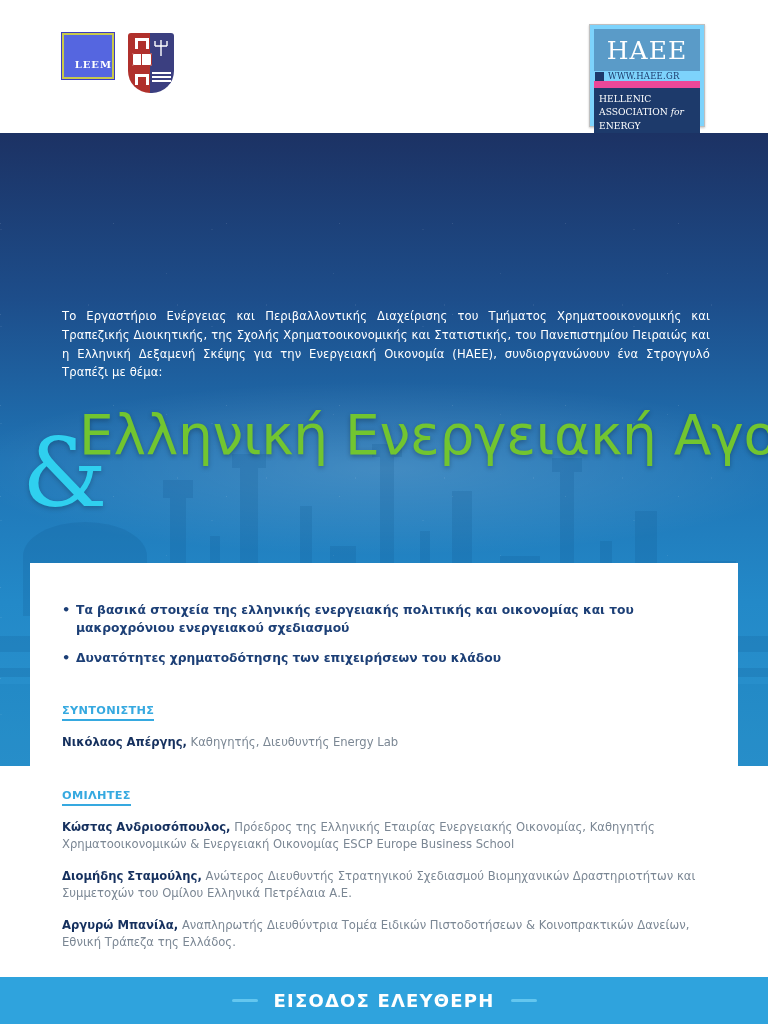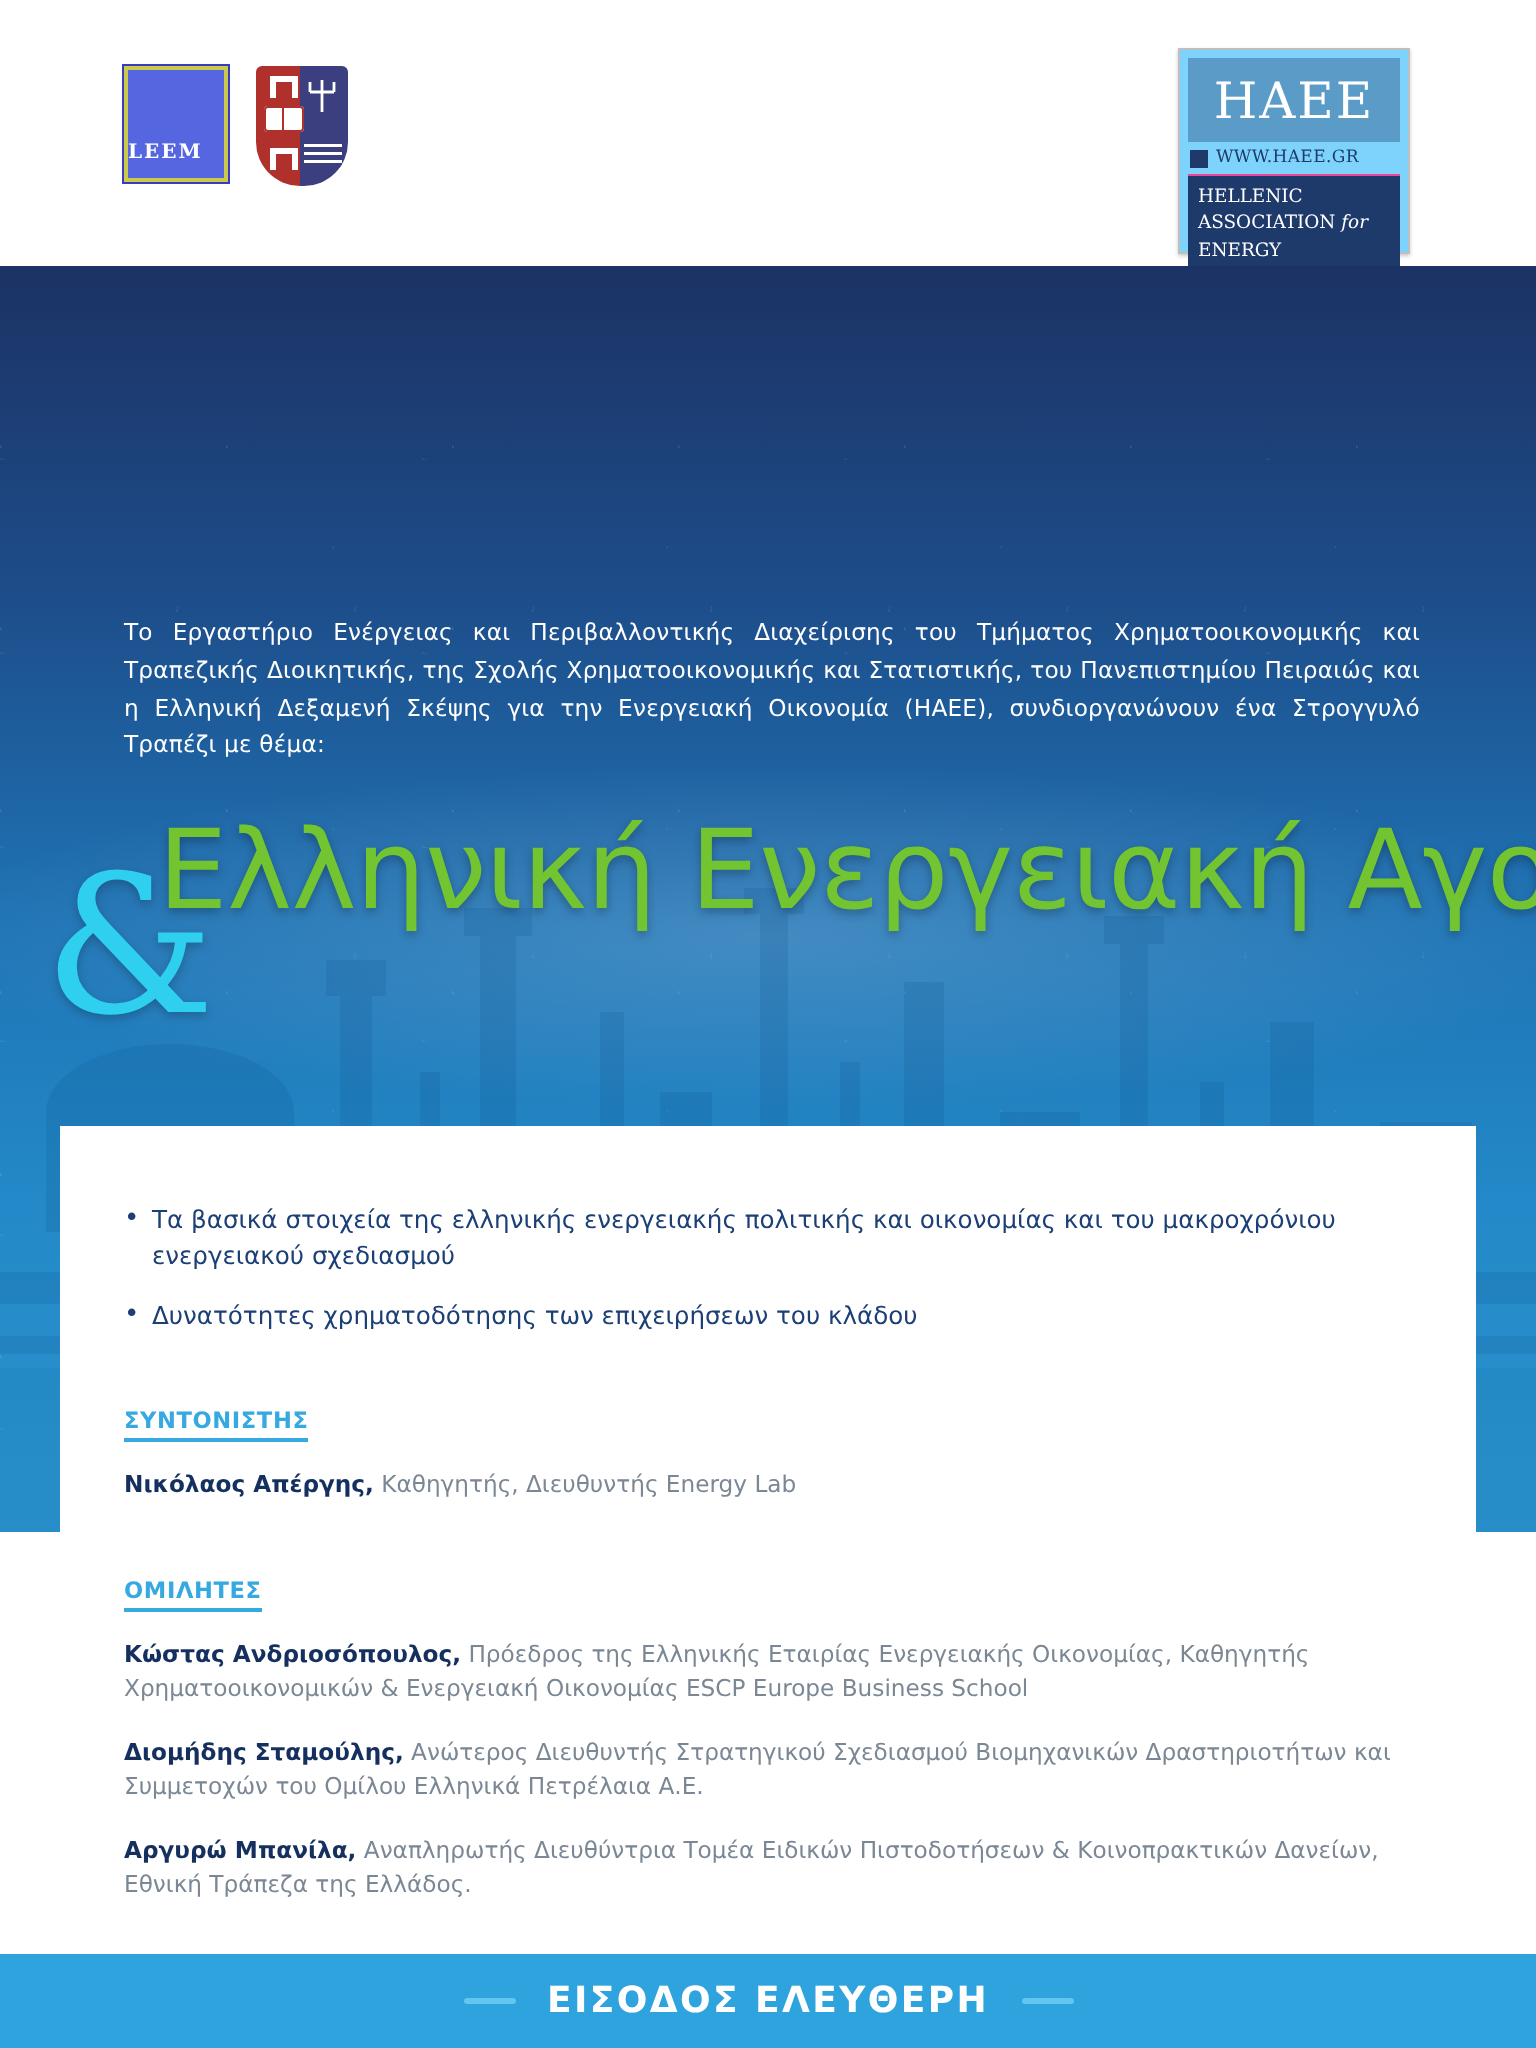--- a/index.html
+++ b/index.html
@@ -15,25 +15,25 @@
   
   .header {
     position:absolute; left:0; top:0; width:768px; height:133px;
     background:#ffffff;
   }
   .header-inner {
     position:absolute; left:62px; top:33px;
     display:flex; align-items:flex-start; gap:14px;
   }
   .logo-leem {
-    width:52px; height:58px;
+    width:52px; height:46px;
     background:#5566e0;
     border:2px solid #c9c94a;
     outline:1px solid #3b3bbf;
-    display:flex; align-items:flex-end; justify-content:flex-start;
+    display:flex; align-items:flex-end; justify-content:flex-end;
     padding-bottom:7px;
   }
   .logo-leem span {
     color:#ffffff; font-size:10px; font-weight:bold; letter-spacing:1px;
     font-family:"DejaVu Serif","Liberation Serif",serif;
   }
   .logo-unipi {
     width:46px; height:60px; position:relative;
     background:linear-gradient(90deg,#b0302c 0%,#b0302c 48%,#3b3f80 48%,#3b3f80 100%);
     border-radius:3px 3px 22px 22px;
@@ -78,21 +78,21 @@
   .haee-top{
     background:#5a9bc8; height:42px;
     display:flex; align-items:center; justify-content:center;
   }
   .haee-top span{
     font-family:"DejaVu Serif","Liberation Serif",serif;
     color:#ffffff; font-size:25px; letter-spacing:1px; font-weight:normal;
   }
   .haee-url{
     height:17px; display:flex; align-items:center; gap:4px; padding-left:1px;
-    border-bottom:1px solid #ec4899;
+    border-bottom:7px solid #ec4899;
   }
   .haee-url .sq{ width:9px; height:9px; background:#1d3a6b; }
   .haee-url span{
     font-family:"DejaVu Serif","Liberation Serif",serif;
     font-size:8.5px; color:#1d3a6b; letter-spacing:.2px;
   }
   .haee-bot{
     background:#1d3a6b; height:47px; padding:4px 5px; color:#fff;
     font-family:"DejaVu Serif","Liberation Serif",serif;
     font-size:9.2px; line-height:1.45;
@@ -179,21 +179,21 @@
     position:absolute; left:0; top:766px; width:768px; height:211px;
     background:#ffffff;
   }
   .white-text{
     position:absolute; left:62px; top:601px; width:645px;
     color:#1c3f76;
   }
   ul.bullets{ list-style:none; }
   ul.bullets li{
     position:relative; padding-left:14px; margin-bottom:12px;
-    font-size:12.3px; line-height:1.48; font-weight:normal; color:#1c3f76;
+    font-size:12.3px; line-height:1.48; font-weight:bold; color:#1c3f76;
   }
   ul.bullets li:before{
     content:"•"; position:absolute; left:0; top:-1px; font-size:13px;
   }
 
   .sec-head{
     color:#36a9e0; font-size:11.3px; font-weight:bold; letter-spacing:.3px;
     display:inline-block; padding-bottom:2px;
     border-bottom:2px solid #36a9e0;
     margin-top:24px; margin-bottom:13px;

